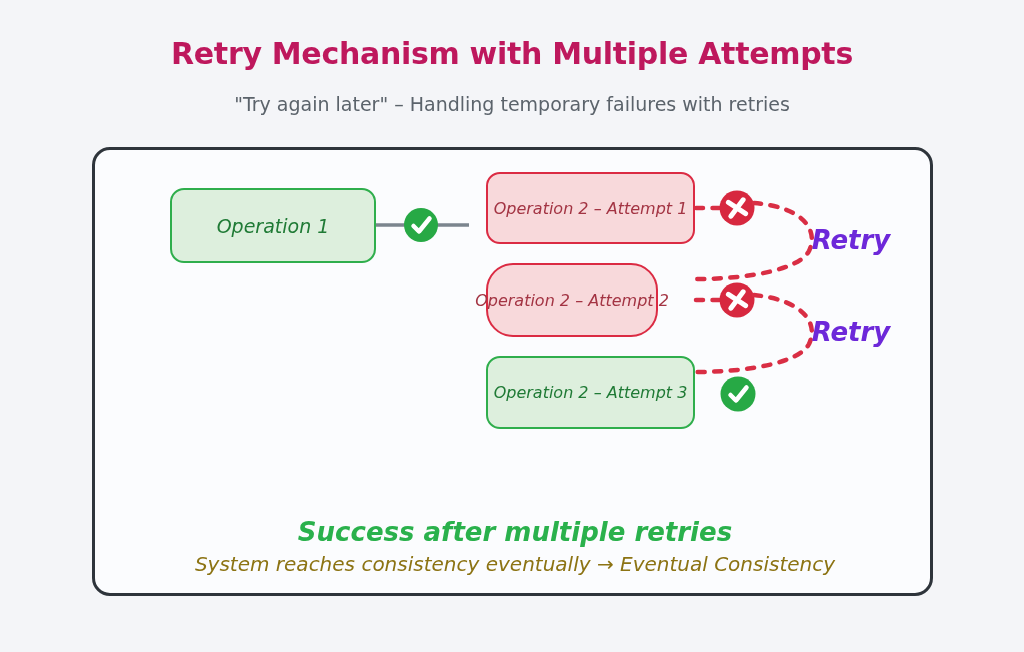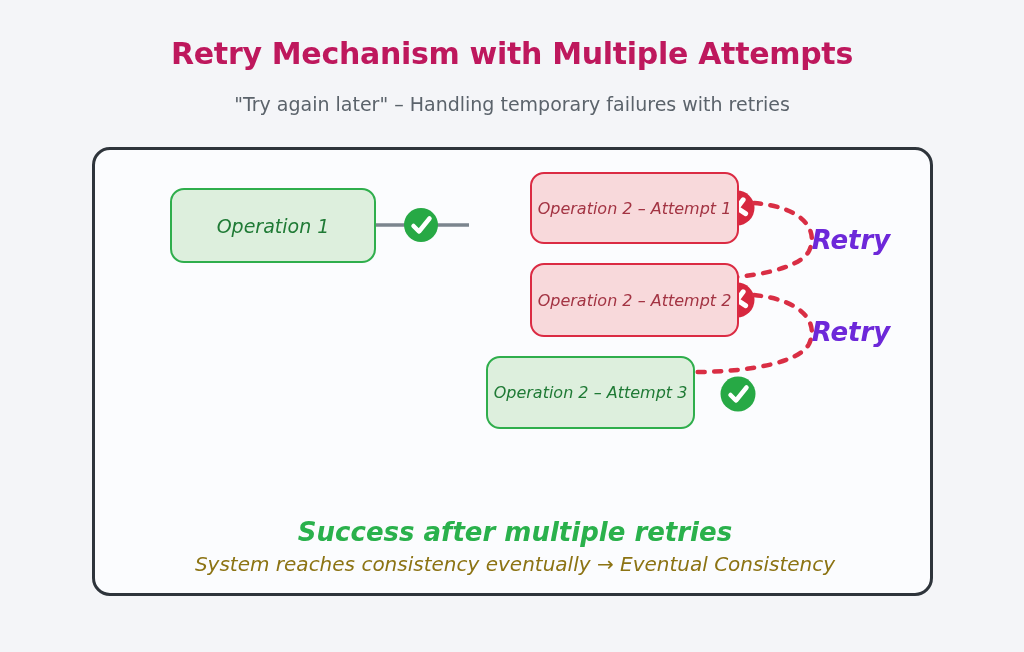--- a/index.html
+++ b/index.html
@@ -29,24 +29,24 @@
     font-style: italic;
   }
   .links { position: absolute; left: 0; top: 0; width: 840px; height: 448px; }
   .node {
     position: absolute;
     display: flex; align-items: center; justify-content: center;
     border-radius: 14px;
     white-space: nowrap;
   }
   .node.green  { background: #ddefdd; border: 2.5px solid #2fae4c; color: #1f7a35; }
-  .node.red    { background: #f8d9db; border: 2.5px solid #db2b43; color: #a33443; margin-left: 44px; }
+  .node.red    { background: #f8d9db; border: 2.5px solid #db2b43; color: #a33443; }
   .node-op1      { left: 75px;  top: 38px;  width: 206px; height: 75px; font-size: 19px; }
   .node-attempt1 { left: 391px; top: 22px;  width: 209px; height: 72px; font-size: 16px; }
-  .node-attempt2 { left: 391px; top: 113px; width: 209px; height: 74px; font-size: 16px; }
+  .node-attempt2 { left: 391px; top: 113px; width: 172px; height: 74px; font-size: 16px; border-radius: 27px; }
   .node-attempt3 { left: 391px; top: 206px; width: 209px; height: 73px; font-size: 16px; text-align: right; }
   .retry-label {
     position: absolute;
     transform: translate(-50%, -50%);
     font-size: 26px; font-weight: 700; color: #6d28d9;
     white-space: nowrap;
   }
   .retry-1 { left: 756px; top: 90px; }
   .retry-2 { left: 756px; top: 182px; }
   .note {

